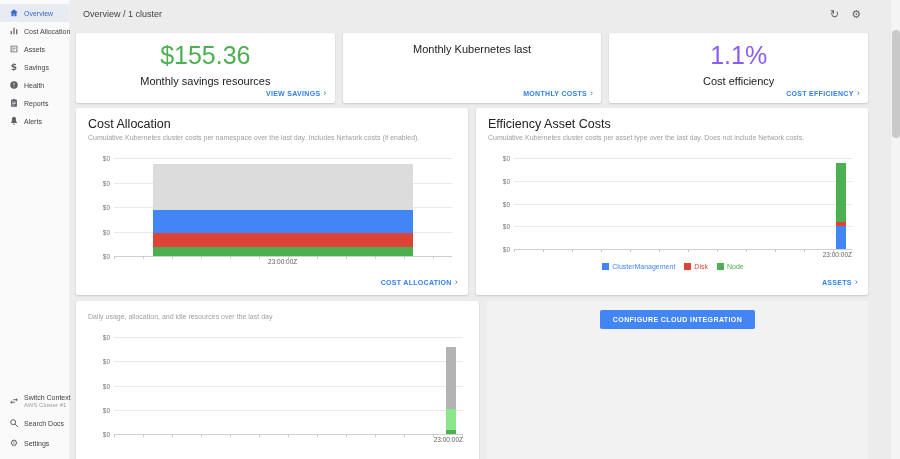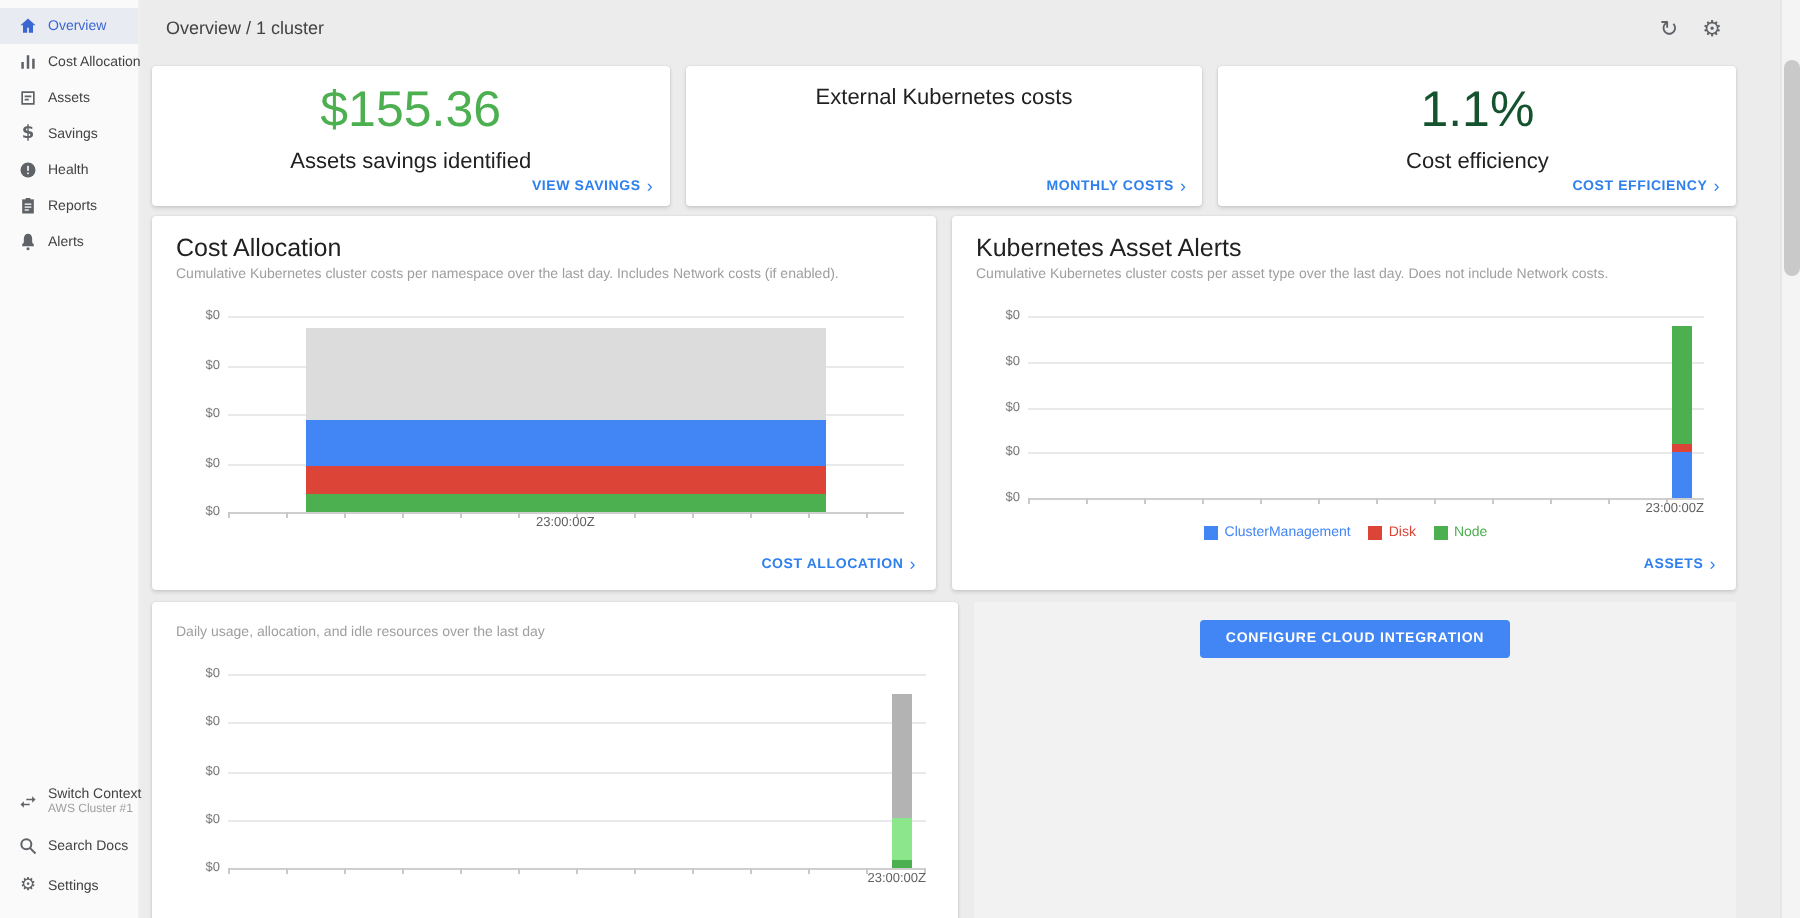--- a/index.html
+++ b/index.html
@@ -182,39 +182,39 @@
       <span class="breadcrumb">Overview / 1 cluster</span>
       <div class="topbar-icons">
         <span class="tico">↻</span>
         <span class="tico">⚙</span>
       </div>
     </header>
 
     <div class="row stat-row" id="stat-row">
         <section class="card stat-card">
           <div class="stat-value" style="color: rgb(76, 175, 80);">$155.36</div>
-          <div class="stat-label">Assets savings identified</div>
+          <div class="stat-label">Monthly savings resources</div>
           <div class="card-footer">
             <span class="link">
               <span>VIEW SAVINGS</span>
               <span class="chev">›</span>
             </span>
           </div>
         </section>
         <section class="card stat-card">
-          <div class="stat-label">External Kubernetes costs</div>
+          <div class="stat-label">Monthly Kubernetes last</div>
           <div class="card-footer">
             <span class="link">
               <span>MONTHLY COSTS</span>
               <span class="chev">›</span>
             </span>
           </div>
         </section>
         <section class="card stat-card">
-          <div class="stat-value" style="color: #14532d;">1.1%</div>
+          <div class="stat-value" style="color: #8b5cf6;">1.1%</div>
           <div class="stat-label">Cost efficiency</div>
           <div class="card-footer">
             <span class="link">
               <span>COST EFFICIENCY</span>
               <span class="chev">›</span>
             </span>
           </div>
         </section>
       </div>
 
@@ -247,21 +247,21 @@
             </div>
           </div>
           <div class="card-footer">
             <span class="link">
               <span>COST ALLOCATION</span>
               <span class="chev">›</span>
             </span>
           </div>
         </section>
       <section class="card chart-card" id="chart-1">
-          <div class="chart-title">Kubernetes Asset Alerts</div>
+          <div class="chart-title">Efficiency Asset Costs</div>
           <div class="chart-subtitle">Cumulative Kubernetes cluster costs per asset type over the last day. Does not include Network costs.</div>
           <div class="plot-wrap">
             <div class="plot" style="height: 91px;">
               <div class="gridline" style="top: 0%;"></div>
               <div class="tick" style="top: 0%;">$0</div>
               <div class="gridline" style="top: 25%;"></div>
               <div class="tick" style="top: 25%;">$0</div>
               <div class="gridline" style="top: 50%;"></div>
               <div class="tick" style="top: 50%;">$0</div>
               <div class="gridline" style="top: 75%;"></div>

